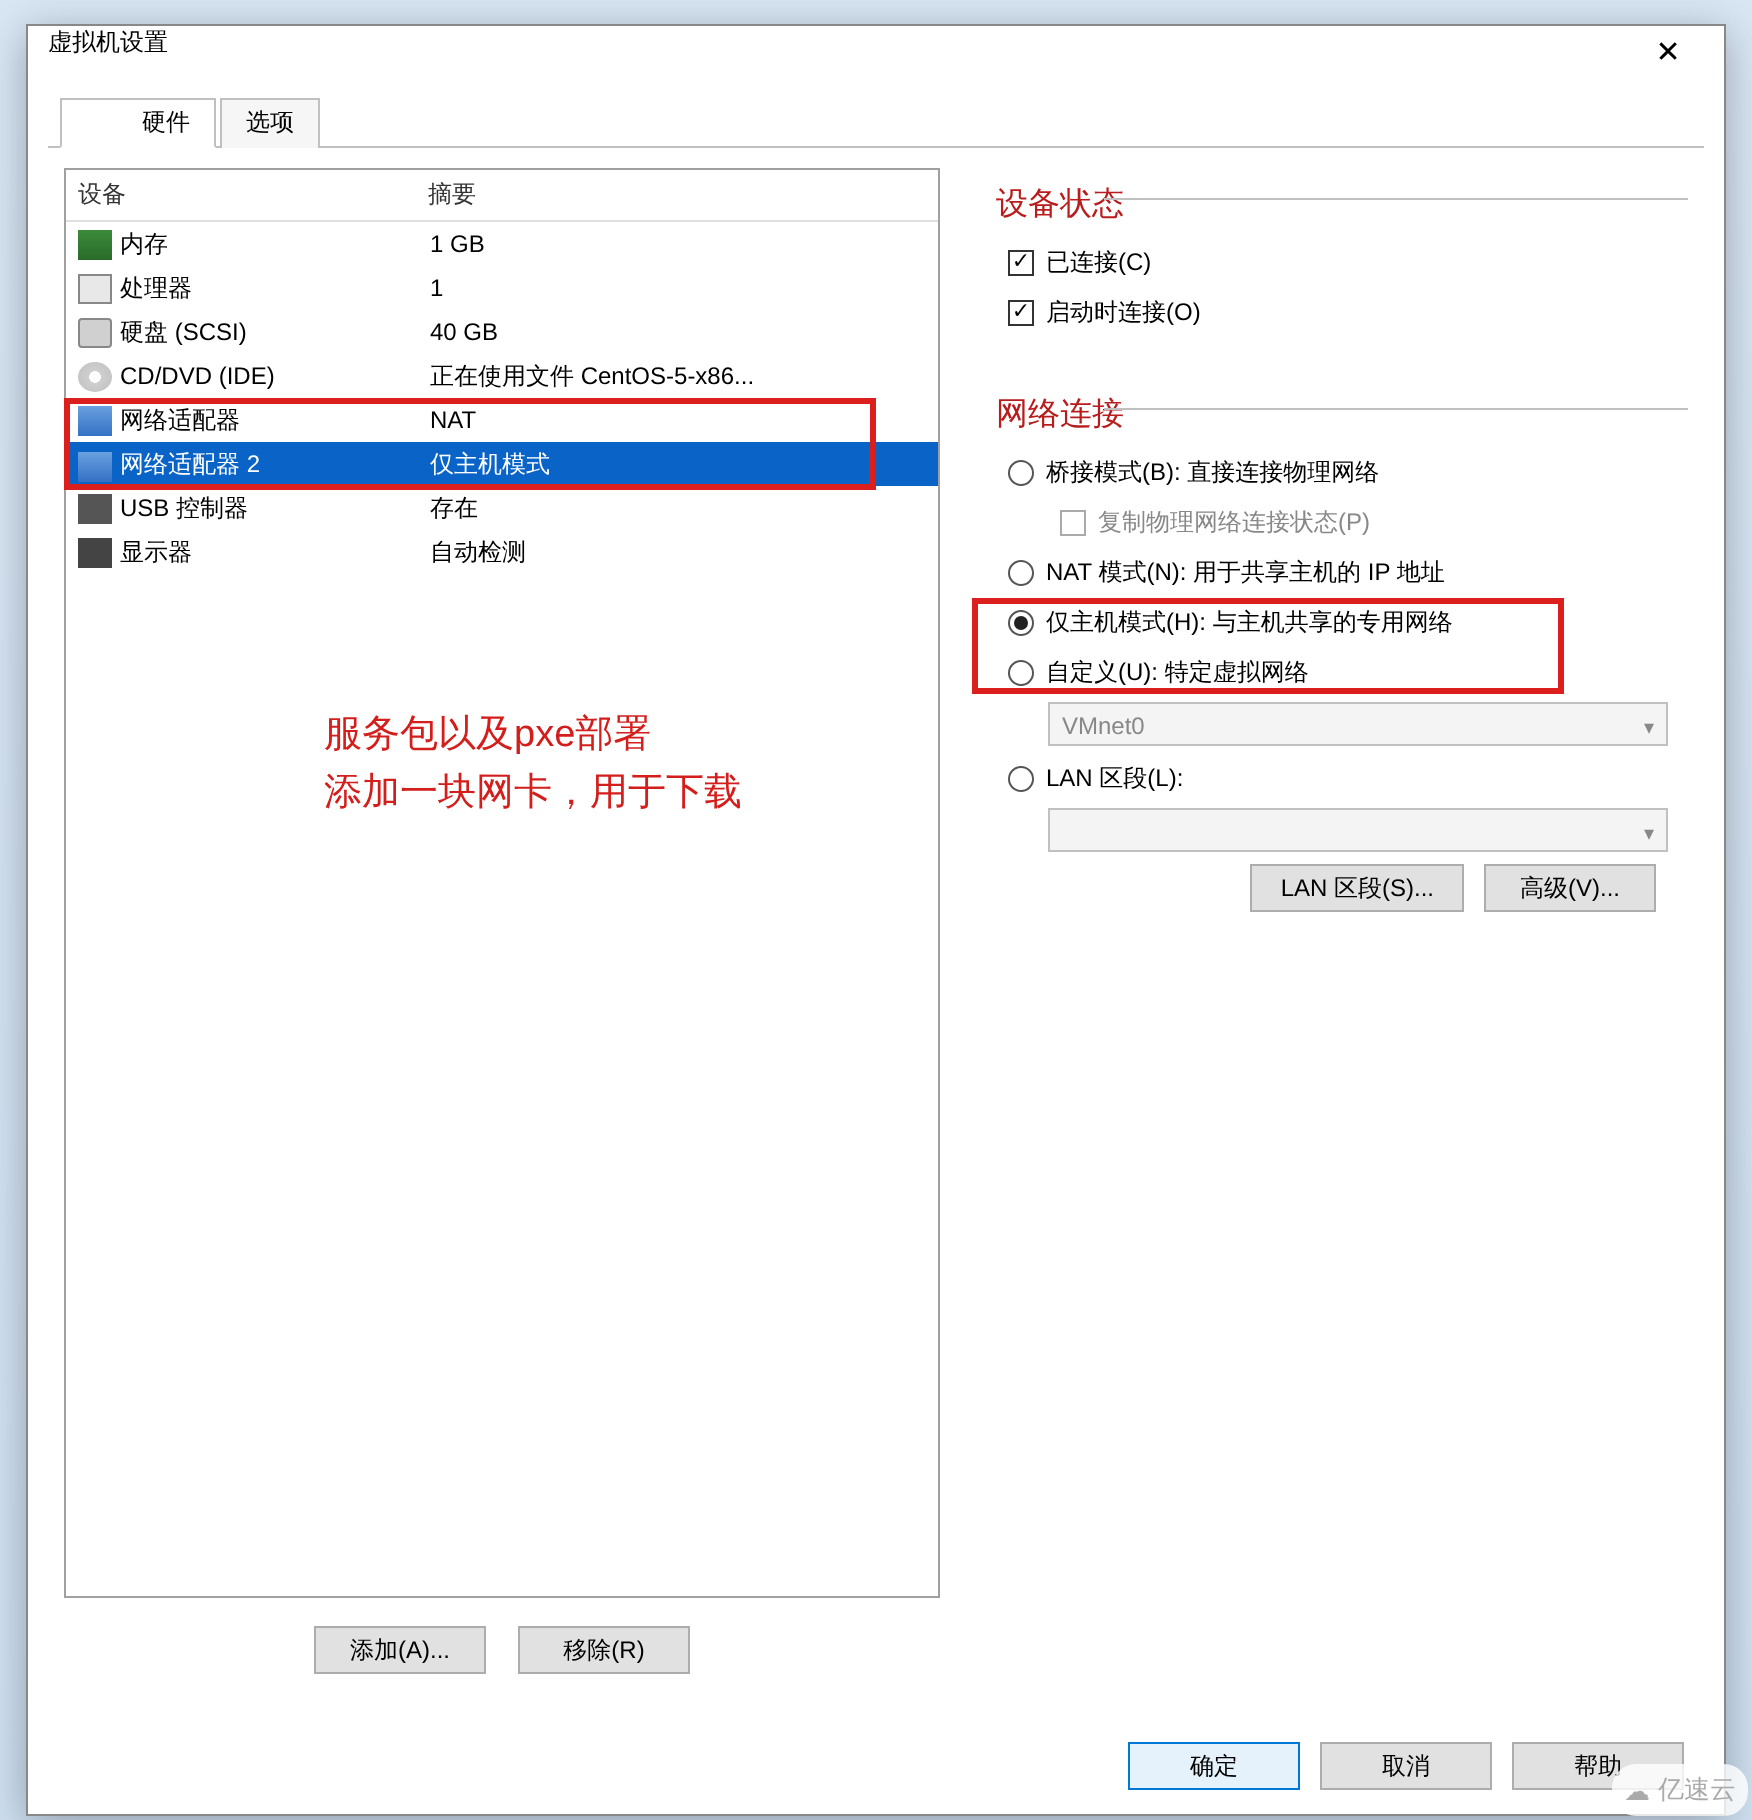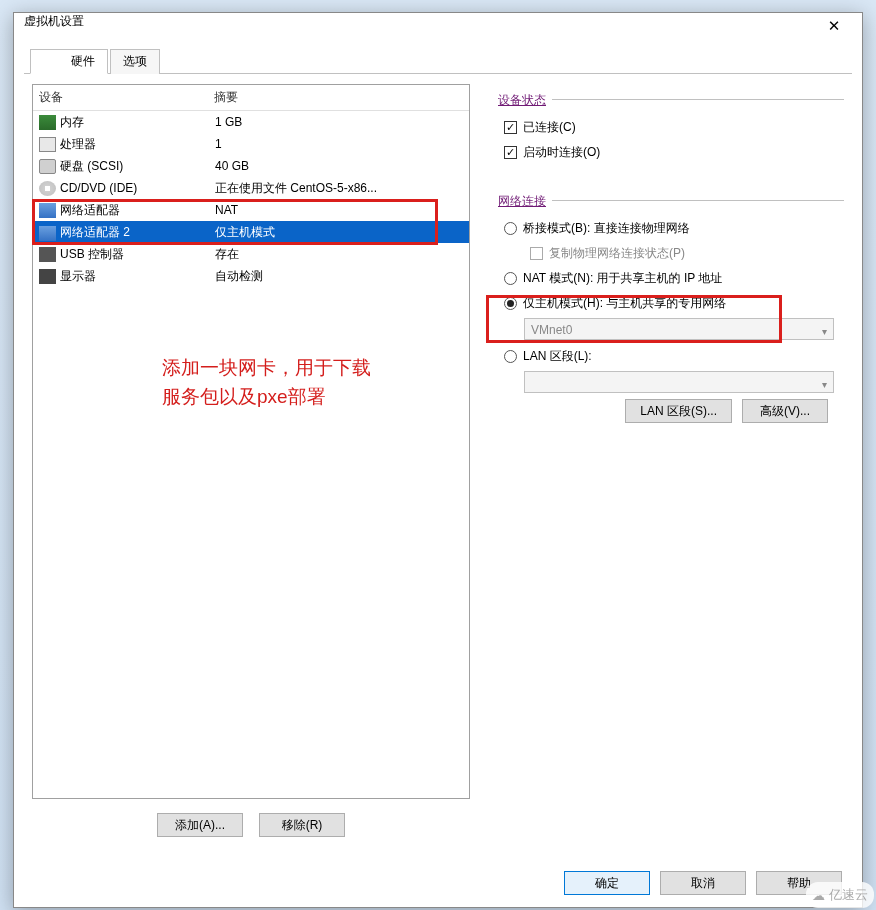--- a/index.html
+++ b/index.html
@@ -146,24 +146,23 @@
     display: flex;
     flex-direction: column;
     gap: 10px;
     position: relative;
   }
   .group {
     position: relative;
     padding: 8px 10px 10px 10px;
   }
   .group-title {
-    font-size: 12px;
-    color: #701a75;
+    font-size: 16px;
+    color: #b91c1c;
     margin-bottom: 6px;
-    text-decoration: underline;
   }
   .group-box {
     border-top: 1px solid #c0c0c0;
     position: absolute;
     left: 64px; right: 0; top: 15px;
   }
   .check-row, .radio-row {
     display: flex;
     align-items: center;
     gap: 6px;
@@ -301,22 +300,22 @@
         <div class="list-row">
           <span class="icon icon-disp"></span>
           <span class="dev-name">显示器</span>
           <span class="dev-sum">自动检测</span>
         </div>
       </div>
 
       <div class="red-box left-box"></div>
 
       <div class="annotation">
+        <div>服务包以及pxe部署</div>
         <div>添加一块网卡，用于下载</div>
-        <div>服务包以及pxe部署</div>
       </div>
 
       <div class="left-buttons">
         <button class="btn">添加(A)...</button>
         <button class="btn">移除(R)</button>
       </div>
     </div>
 
     <div class="right-pane">
       <div class="group">
@@ -346,20 +345,24 @@
         </div>
 
         <div class="radio-row">
           <span class="radio"></span>
           <span>NAT 模式(N): 用于共享主机的 IP 地址</span>
         </div>
         <div class="radio-row">
           <span class="radio selected"></span>
           <span>仅主机模式(H): 与主机共享的专用网络</span>
         </div>
+        <div class="radio-row">
+          <span class="radio"></span>
+          <span>自定义(U): 特定虚拟网络</span>
+        </div>
         <div class="combo">
           <span>VMnet0</span>
           <span class="arrow">▾</span>
         </div>
         <div class="radio-row">
           <span class="radio"></span>
           <span>LAN 区段(L):</span>
         </div>
         <div class="combo">
           <span></span>

